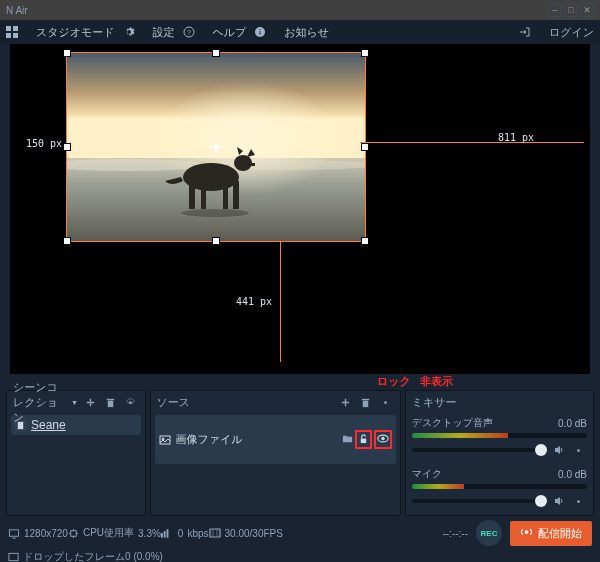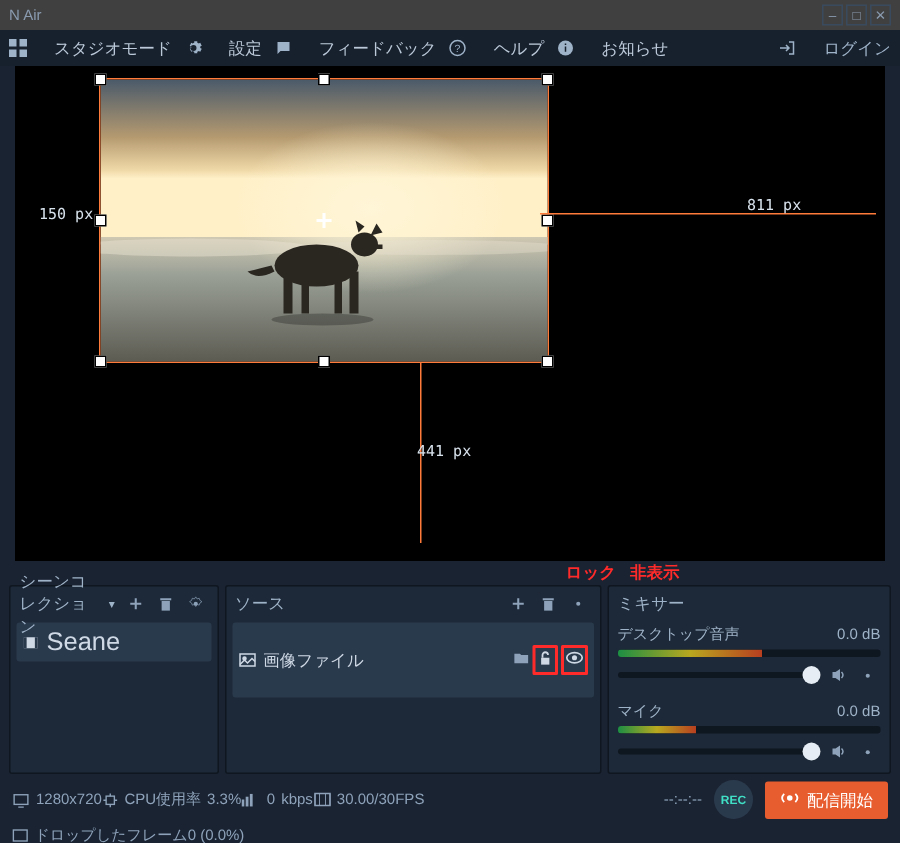--- a/index.html
+++ b/index.html
@@ -24,36 +24,36 @@
 .h-bl { left: -4px; bottom: -4px; } .h-bm { left: calc(50% - 4px); bottom: -4px; } .h-br { right: -4px; bottom: -4px; }
 .crosshair { position: absolute; left: calc(50% - 5px); top: calc(50% - 5px); width: 10px; height: 10px; }
 .crosshair::before, .crosshair::after { content: ""; position: absolute; background: #fff; }
 .crosshair::before { left: 4px; top: 0; width: 2px; height: 10px; }
 .crosshair::after { top: 4px; left: 0; width: 10px; height: 2px; }
 .guide-v { position: absolute; left: 256px; top: 190px; width: 1px; height: 120px; background: #ff7b3a; }
 .guide-h { position: absolute; left: 336px; top: 90px; width: 224px; height: 1px; background: #ff7b3a; }
 .dim { position: absolute; color: #d8e2ec; font-size: 10px; font-family: monospace; white-space: nowrap; }
 .dim.left { left: 2px; top: 86px; }
 .dim.right { left: 430px; top: 80px; margin-left: 44px; }
-.dim.bottom { left: 212px; top: 244px; margin-left: 42px; }
+.dim.bottom { left: 212px; top: 244px; }
 
 .annot { position: relative; height: 16px; }
 .annot .lbl { position: absolute; color: #ff2a2a; font-size: 11px; font-weight: bold; }
 
 .panels { display: flex; gap: 4px; padding: 0 6px; }
 .panel { background: #1d2938; border: 1px solid #0f1620; border-radius: 2px; }
 .panel.scenes { width: 140px; }
 .panel.sources { width: 252px; }
 .panel.mixer { width: 190px; text-align: right; }
 .panel .hdr { display: flex; align-items: center; height: 22px; padding: 0 6px; font-size: 11px; color: #9fb3c8; gap: 6px; }
 .panel .hdr .title { color: #9fb3c8; }
 .panel .hdr .tools { margin-left: auto; display: flex; gap: 4px; align-items: center; }
 .panel .hdr .tools .tbtn { width: 16px; height: 16px; display: inline-flex; align-items: center; justify-content: center; color: #8ea3ba; cursor: pointer; font-size: 11px; }
 .panel .body { height: 80px; padding: 2px 4px; }
-.list-item { display: flex; align-items: center; gap: 5px; padding: 3px 4px; color: #cfd9e5; font-size: 17px; border-radius: 2px; }
+.list-item { display: flex; align-items: center; gap: 5px; padding: 3px 4px; color: #cfd9e5; font-size: 12px; border-radius: 2px; text-decoration: underline; }
 .list-item.scene { background: #2a3a4d; }
 .src-row { display: flex; align-items: center; gap: 5px; padding: 15px 4px; background: #2a3a4d; border-radius: 2px; }
 .src-row .name { flex: 1; color: #cfd9e5; }
 .hlbox { border: 2px solid #ff2a2a; padding: 1px; border-radius: 1px; }
 .src-icons { display: flex; gap: 2px; align-items: center; }
 
 .mixer .ch { padding: 3px 6px 6px; }
 .mixer .ch .row1 { display: flex; align-items: center; justify-content: space-between; font-size: 10px; color: #9fb3c8; }
 .mixer .meter { height: 5px; background: #0e1620; margin: 3px 0 4px; border-radius: 2px; position: relative; overflow: hidden; }
 .mixer .meter .fill { position: absolute; left: 0; top: 0; bottom: 0; width: 55%; background: linear-gradient(90deg, #1fa34a, #d6c21f, #d6461f); opacity: 0.85; }
@@ -91,26 +91,20 @@
         <rect x="0" y="7" width="5" height="5" fill="#9fb3c8"></rect>
         <rect x="7" y="7" width="5" height="5" fill="#9fb3c8"></rect>
       </svg>
     <span>スタジオモード</span>
   </span>
   <span class="mi">
     <svg class="ico" width="12" height="12" viewBox="0 0 24 24" fill="#9fb3c8">
         <path d="M12 8a4 4 0 100 8 4 4 0 000-8zm9 4l2 1-2 4-2-1a8 8 0 01-2 1v2h-4v-2a8 8 0 01-2-1l-2 1-2-4 2-1a8 8 0 010-2l-2-1 2-4 2 1a8 8 0 012-1V3h4v2a8 8 0 012 1l2-1 2 4-2 1a8 8 0 010 2z"></path>
       </svg>
     <span>設定</span>
-  </span>
-  <span class="mi">
-    <svg class="ico" width="12" height="12" viewBox="0 0 24 24" fill="#9fb3c8">
-        <path d="M4 4h16v12H8l-4 4z"></path>
-      </svg>
-    <span>フィードバック</span>
   </span>
   <span class="mi">
     <svg class="ico" width="12" height="12" viewBox="0 0 24 24" fill="none" stroke="#9fb3c8" stroke-width="2">
         <circle cx="12" cy="12" r="10"></circle>
         <text x="12" y="17" text-anchor="middle" fill="#9fb3c8" font-size="14" stroke="none">?</text>
       </svg>
     <span>ヘルプ</span>
   </span>
   <span class="mi">
     <svg class="ico" width="12" height="12" viewBox="0 0 24 24" fill="#9fb3c8">

